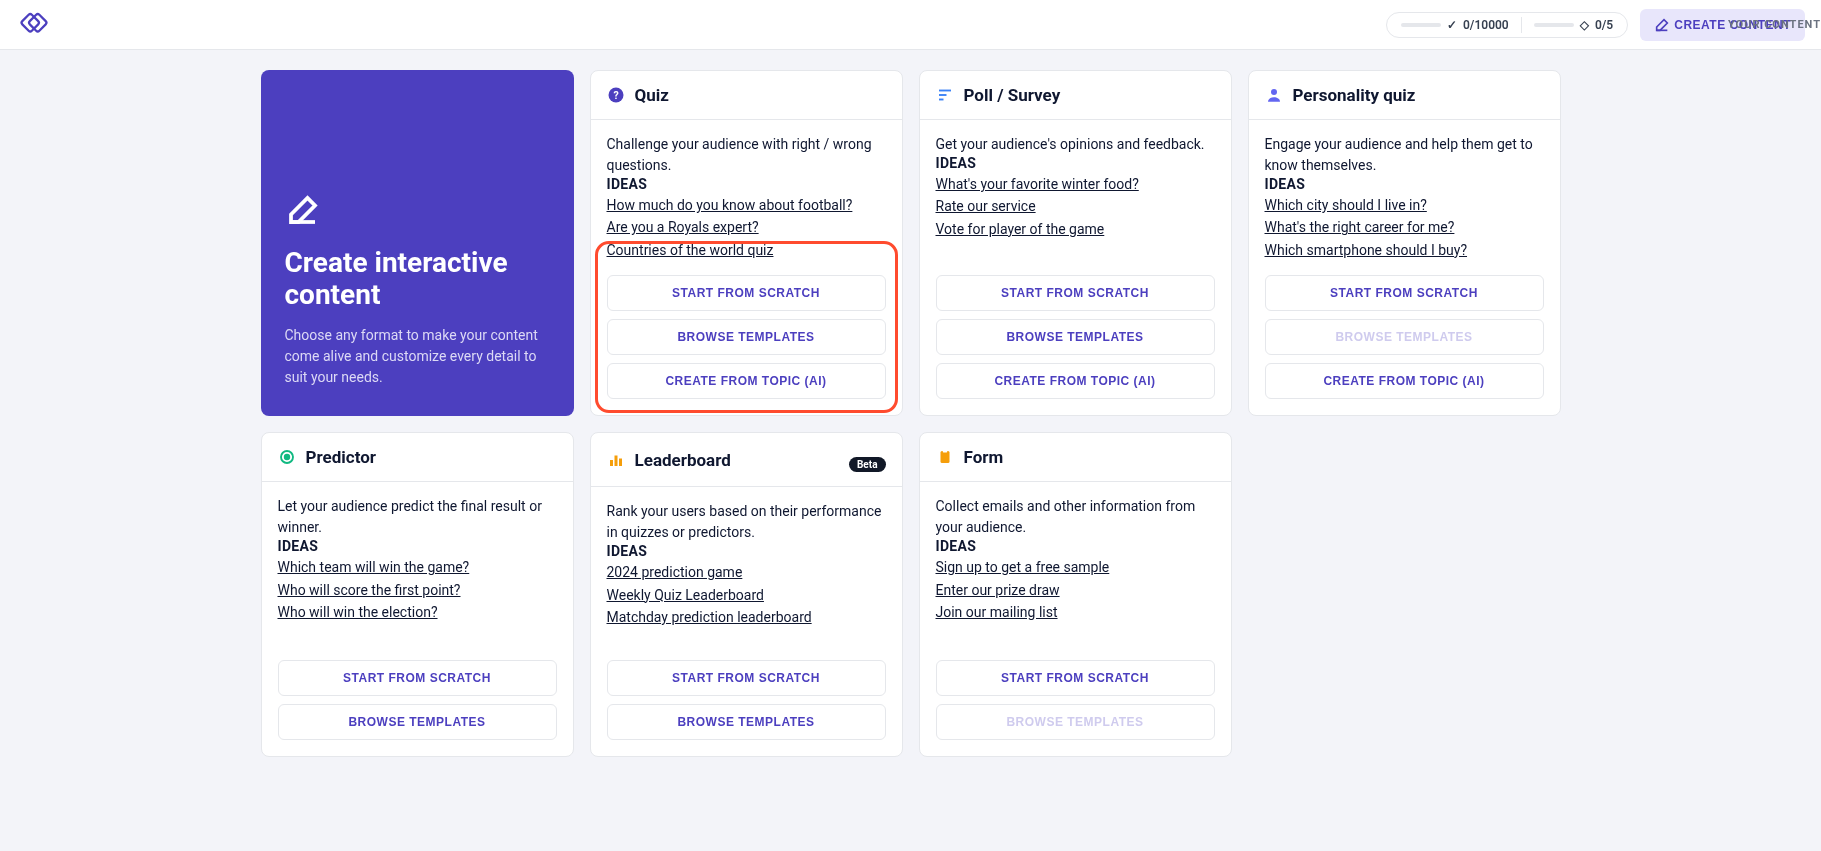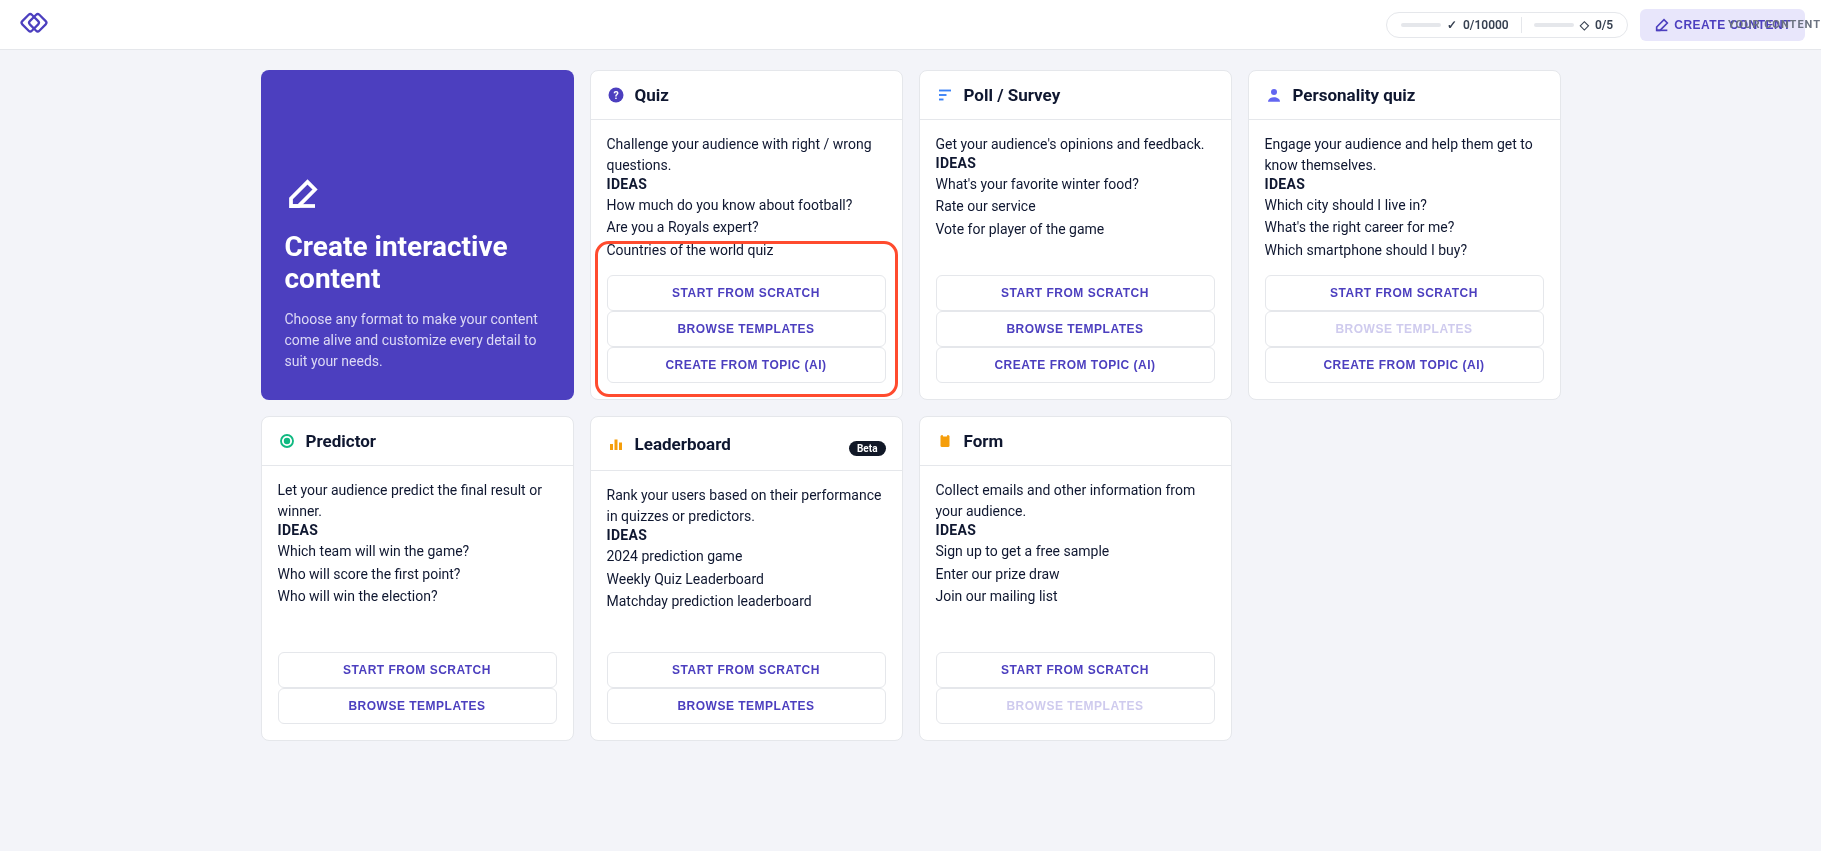--- a/index.html
+++ b/index.html
@@ -71,23 +71,23 @@
     font-size:17px;font-weight:700;color:var(--text);
   }
   .card-head .icon{width:18px;height:18px;display:flex;align-items:center;justify-content:center;}
   .badge{
     margin-left:auto;background:var(--badge-dark);color:#fff;
     font-size:10px;font-weight:700;border-radius:10px;padding:2px 8px;margin-top:10px;
   }
   .card-body{padding:14px 16px 16px;display:flex;flex-direction:column;flex:1;}
   .desc{color:var(--text);line-height:1.5;}
   .ideas-label{font-weight:700;letter-spacing:.3px;}
-  .ideas{color:var(--text);line-height:1.6;margin-top:2px;}
+  .ideas{color:var(--text);line-height:1.6;margin-top:2px;text-decoration:underline;}
   .ideas div{padding:0;}
-  .actions{margin-top:auto;display:flex;flex-direction:column;padding-top:14px;}
+  .actions{margin-top:auto;display:flex;flex-direction:column;gap:8px;padding-top:14px;}
   .action-btn{
     border:1px solid var(--border);background:#fff;color:var(--purple);
     border-radius:6px;padding:10px 8px;font-size:12px;font-weight:700;
     letter-spacing:.5px;cursor:pointer;
   }
   .action-btn.disabled{color:#cfcbee;cursor:default;}
   
   .hero{
     background:var(--purple);color:#fff;border-radius:8px;
     padding:28px 24px;display:flex;flex-direction:column;justify-content:flex-end;

